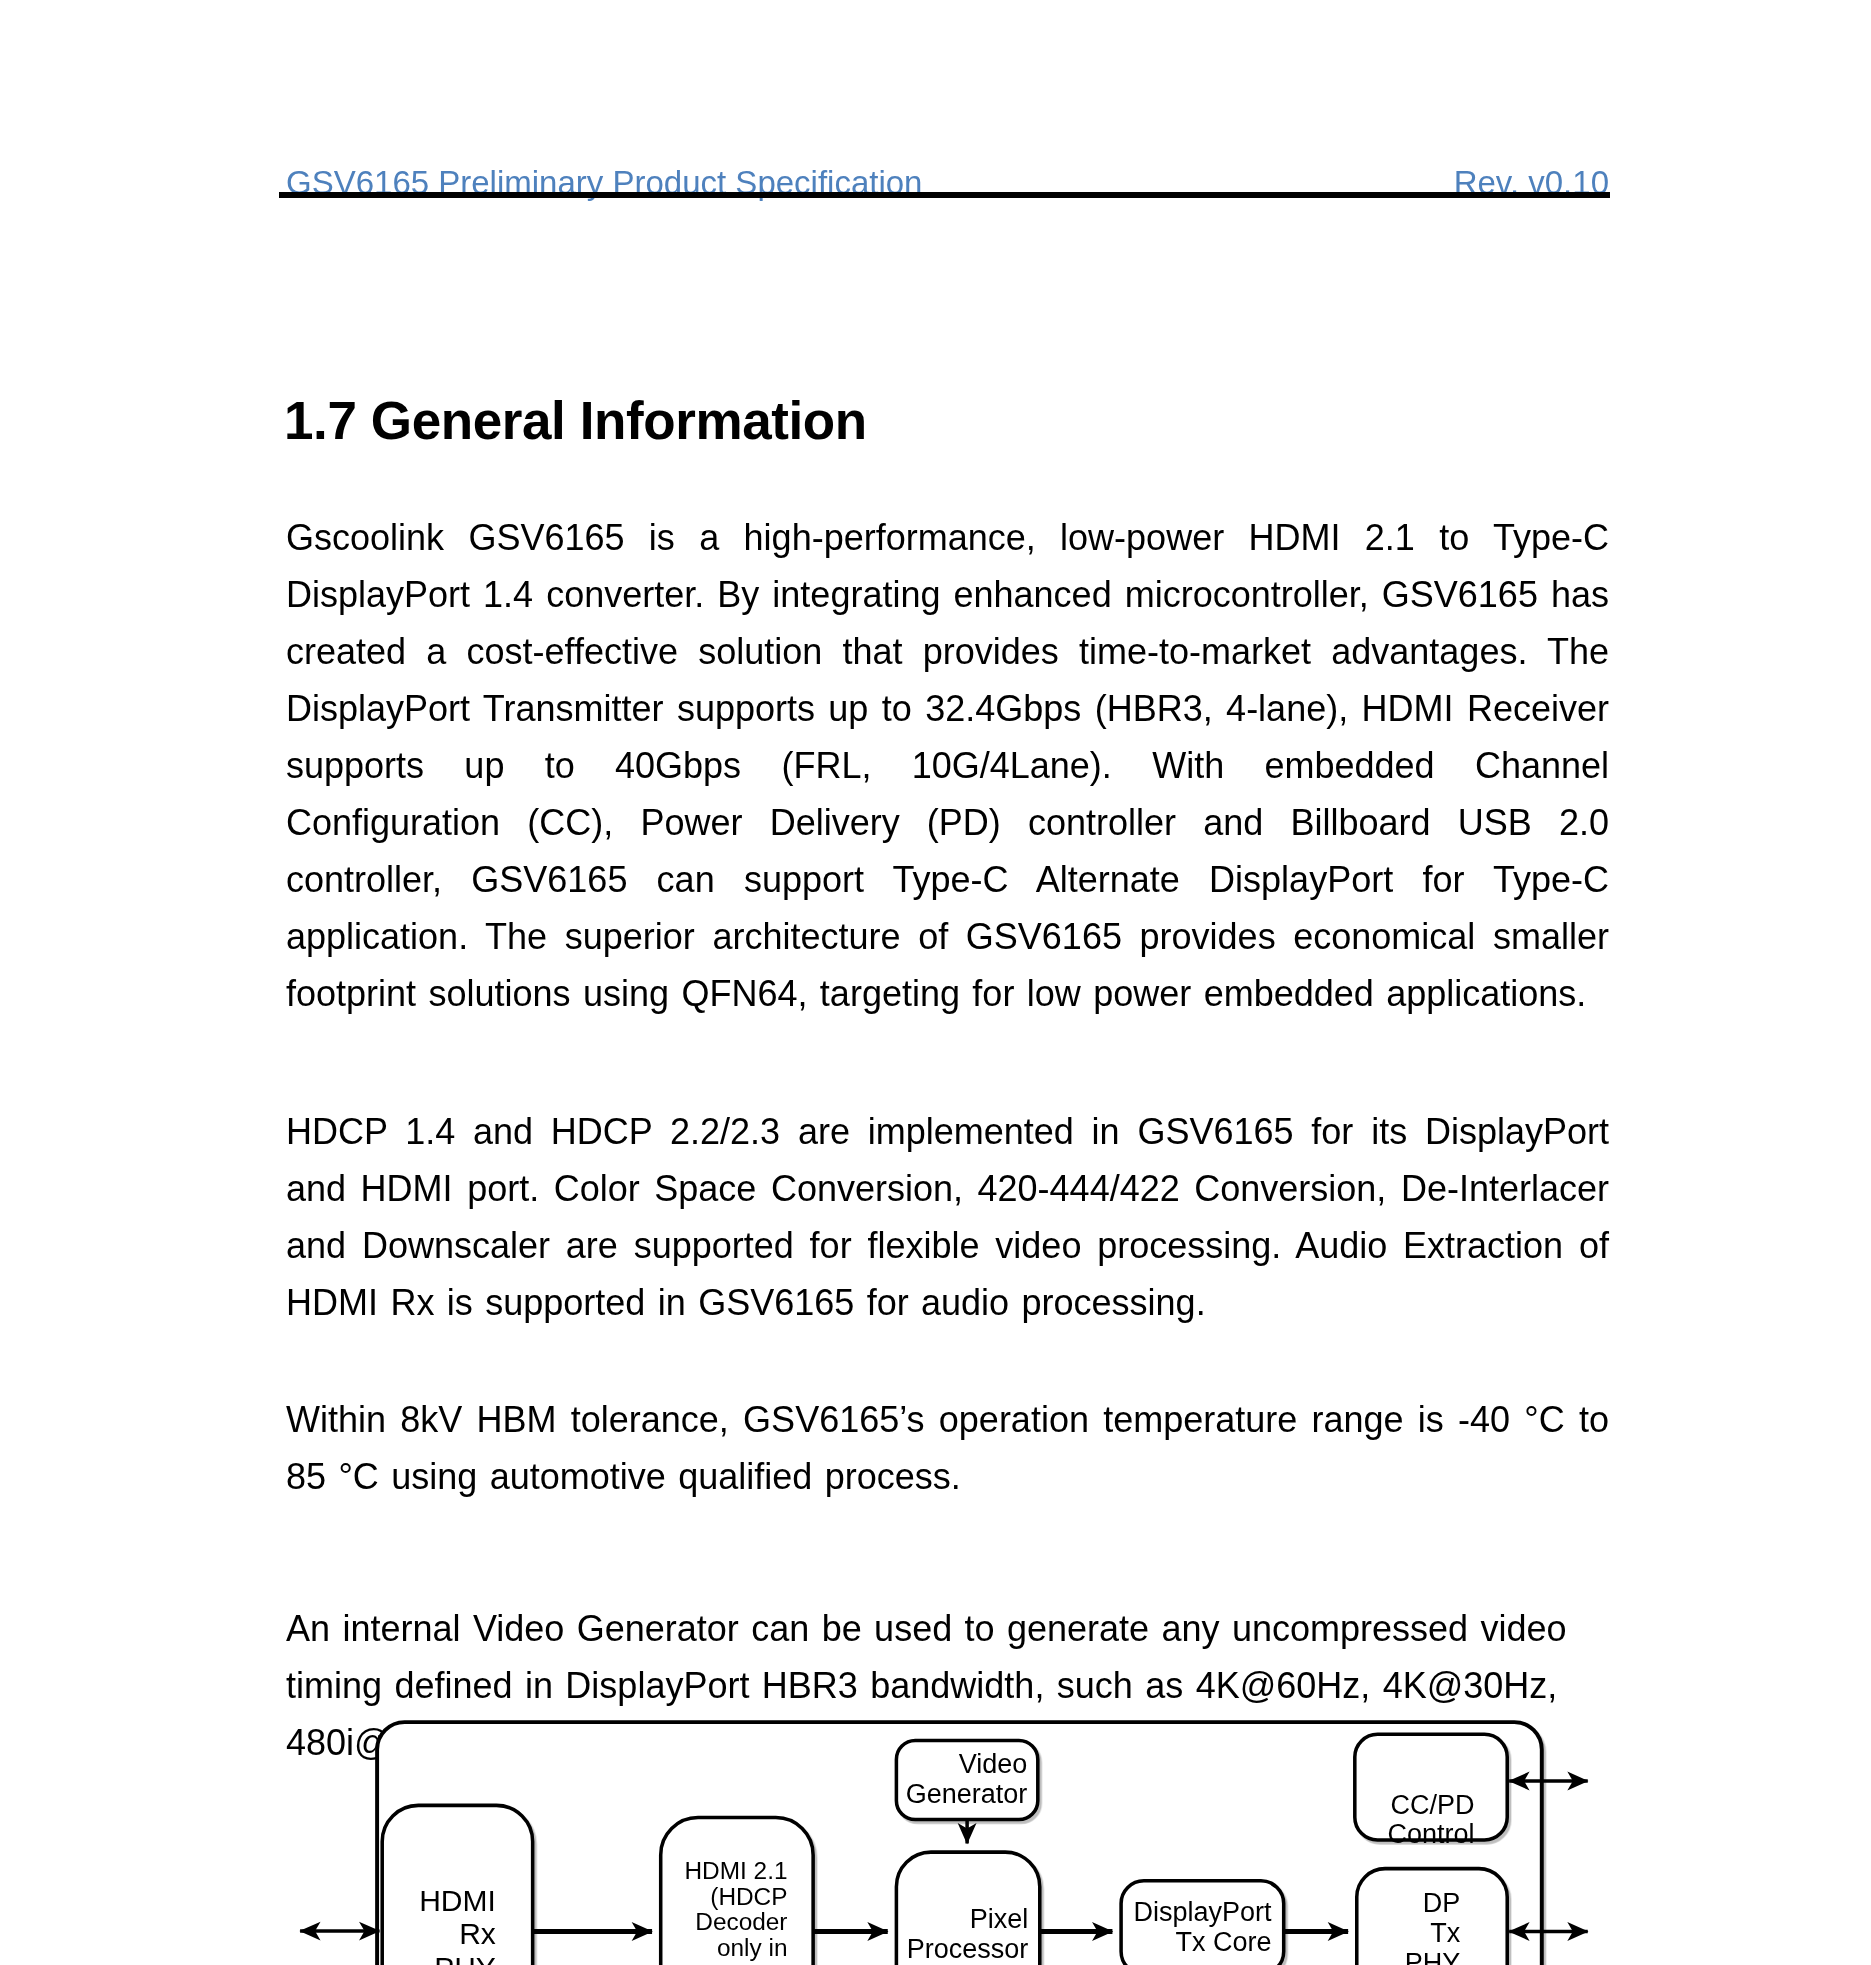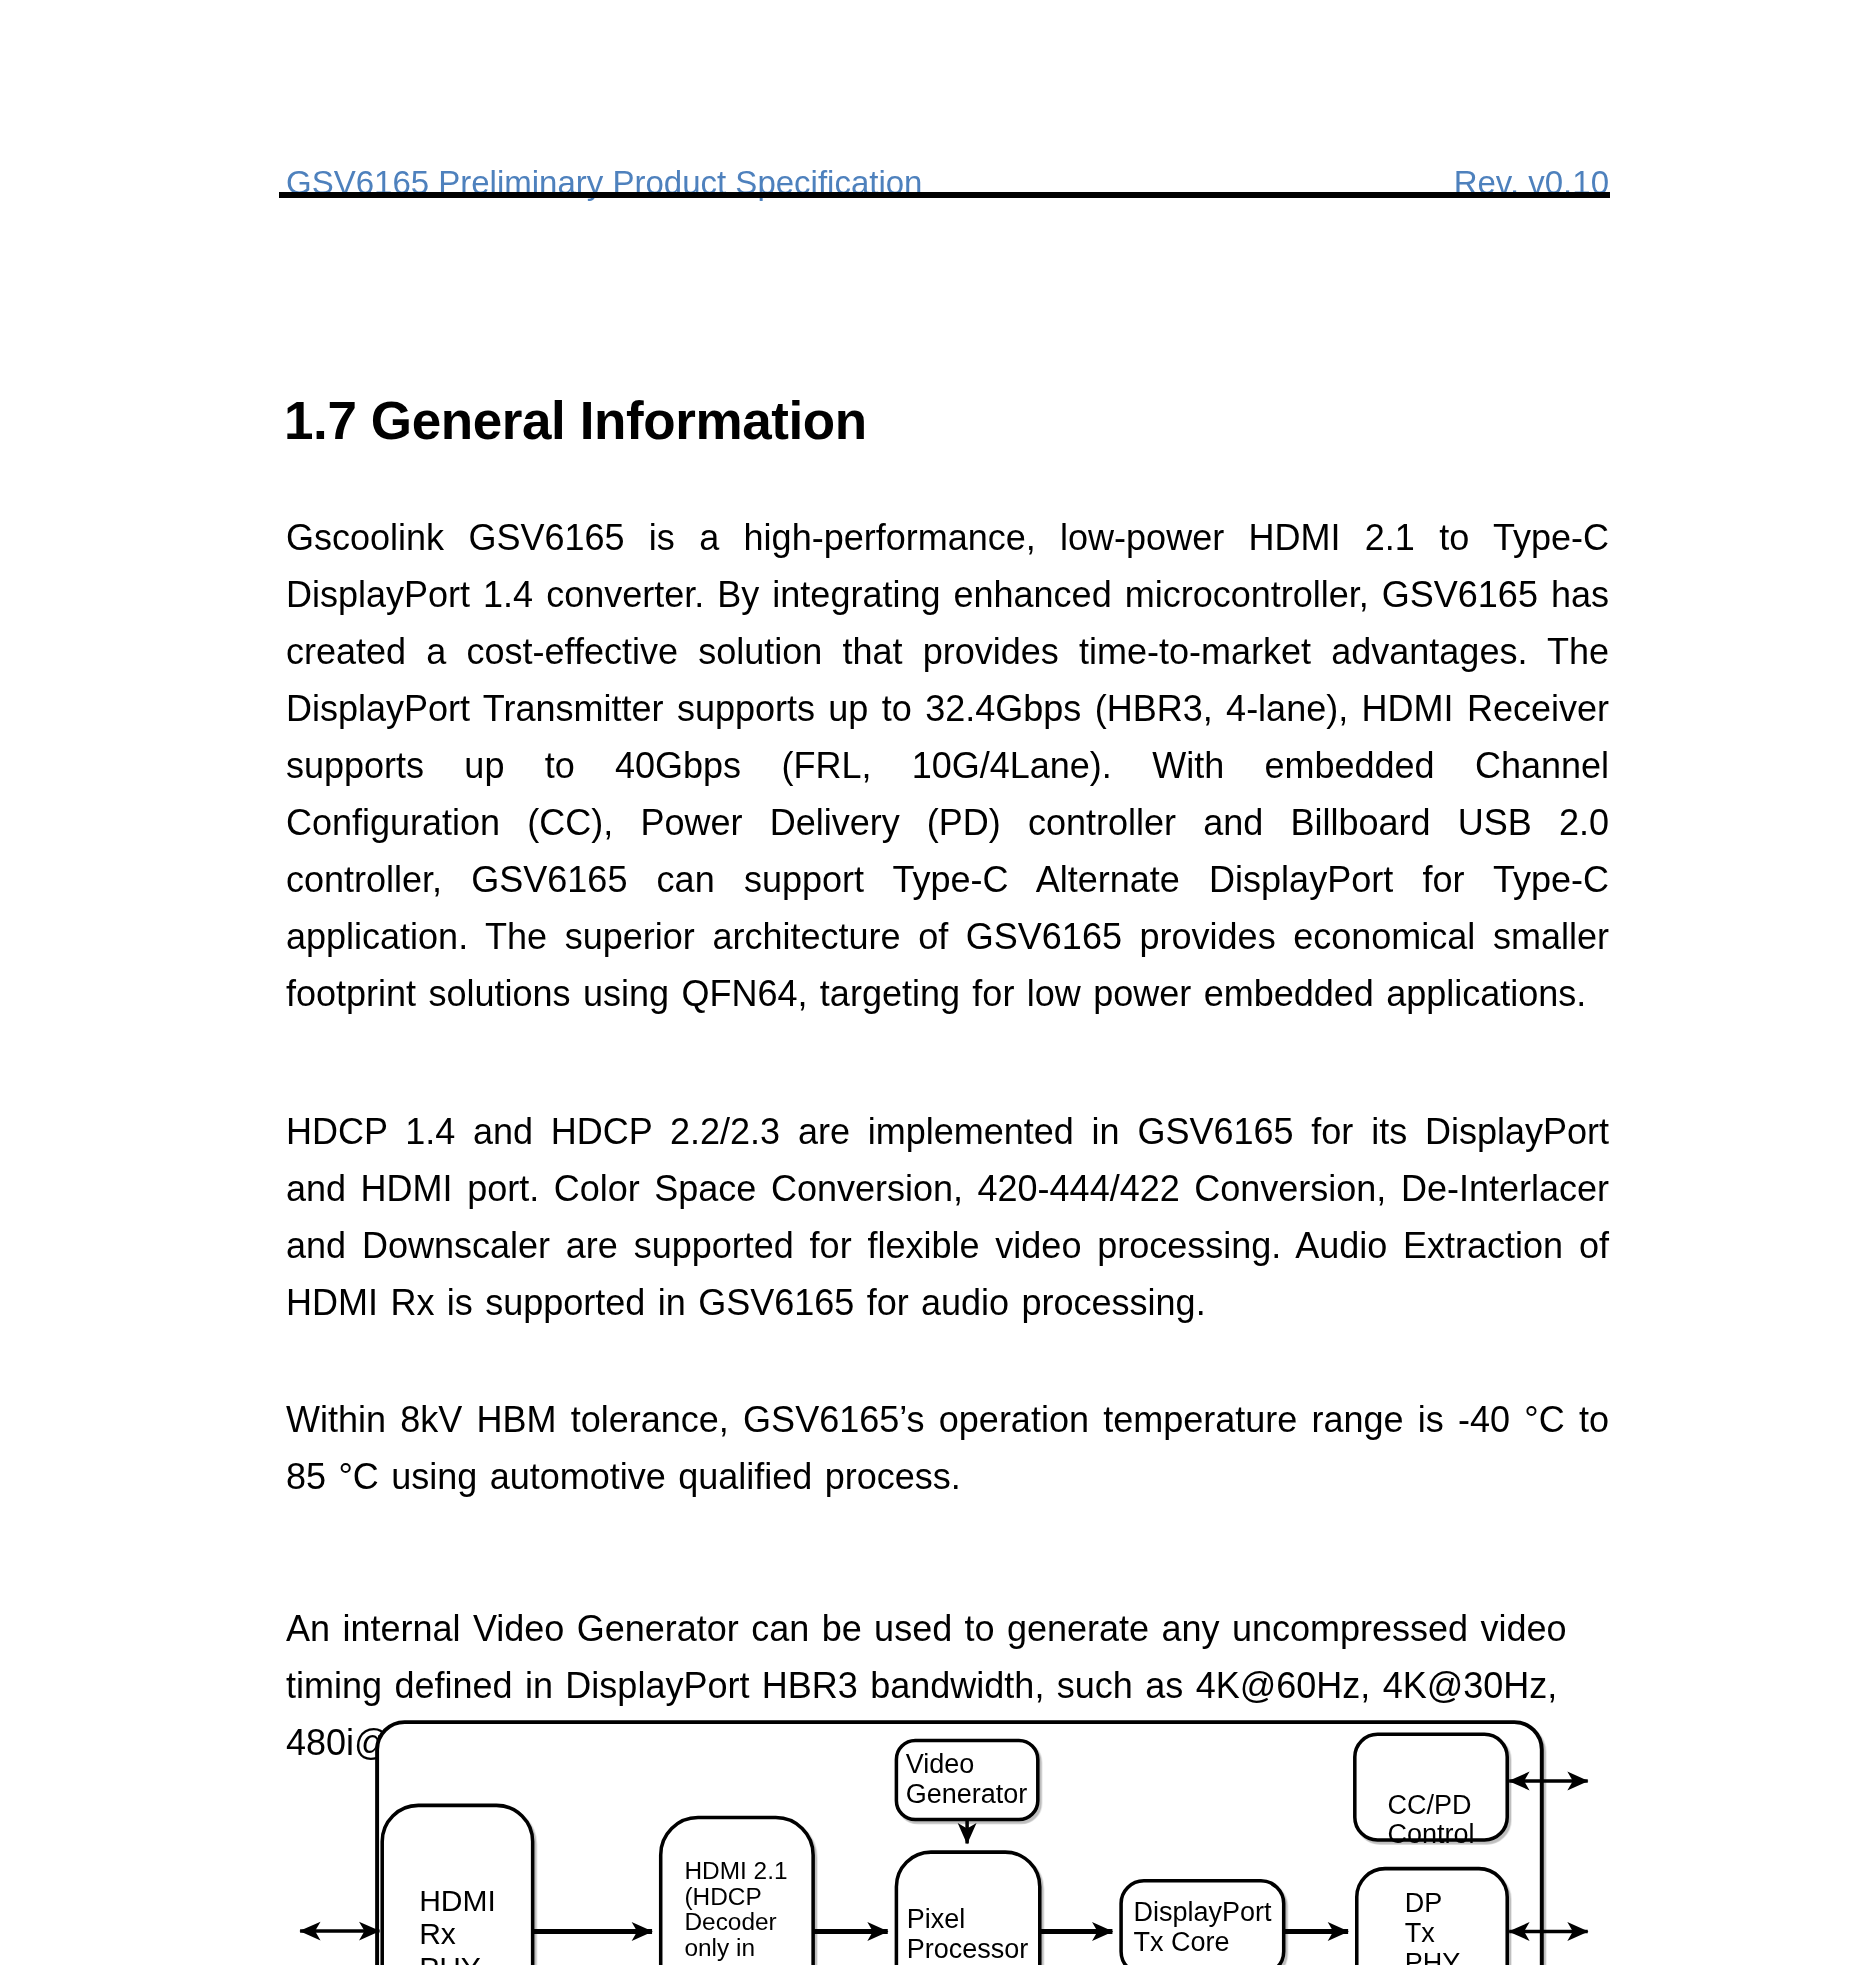--- a/index.html
+++ b/index.html
@@ -25,21 +25,21 @@
     position:absolute; left:286px; width:1323px; margin:0;
     font-size:36px; line-height:57px; word-spacing:2.4px;
   }
   .j{text-align:justify; text-justify:inter-word; text-align-last:left;}
   .p1{top:509px;} .p2{top:1103px;} .p3{top:1391px;} .p4{top:1600px;}
   .diagram{position:absolute; left:291px; top:1717px; width:1309px; height:601px; margin:0;}
   .diagram svg{position:absolute; left:0; top:0; width:100%; height:100%;}
   .diagram rect{filter:drop-shadow(6px 7px 0 rgba(110,110,110,0.45));}
   .lbl{
     position:absolute; display:flex; align-items:center; justify-content:center;
-    text-align:left; white-space:pre-line; font-size:27px; line-height:1.1;
+    text-align:right; white-space:pre-line; font-size:27px; line-height:1.1;
     color:#000; pointer-events:none;
   }
   .lbl.big{font-size:30px; line-height:1.12;}
   .lbl.small{font-size:24.4px; line-height:1.05;}
 </style>
 </head>
 <body>
 
 <div class="page">
 

